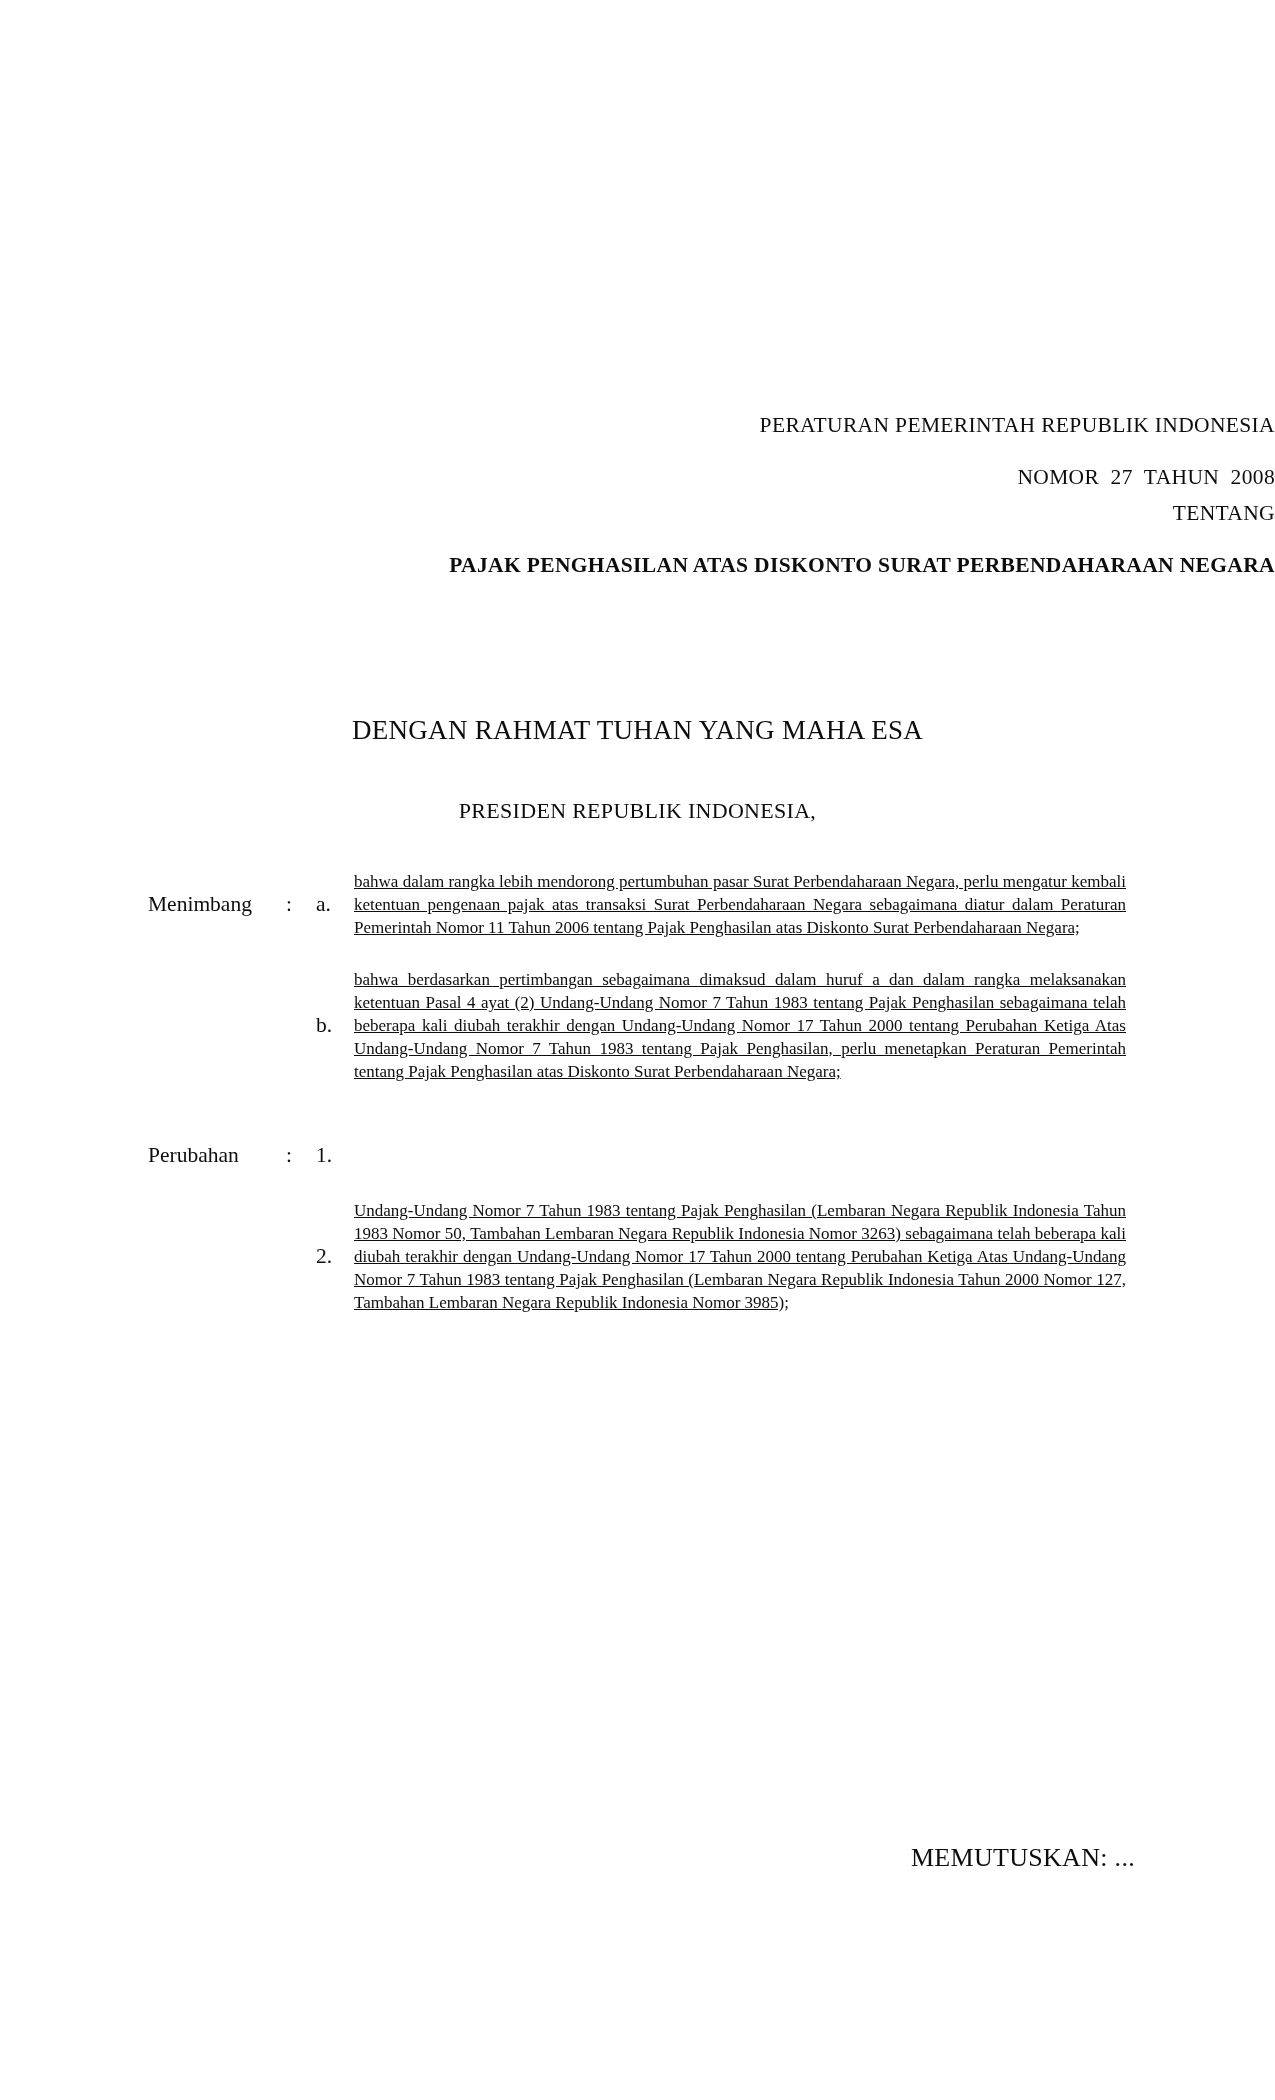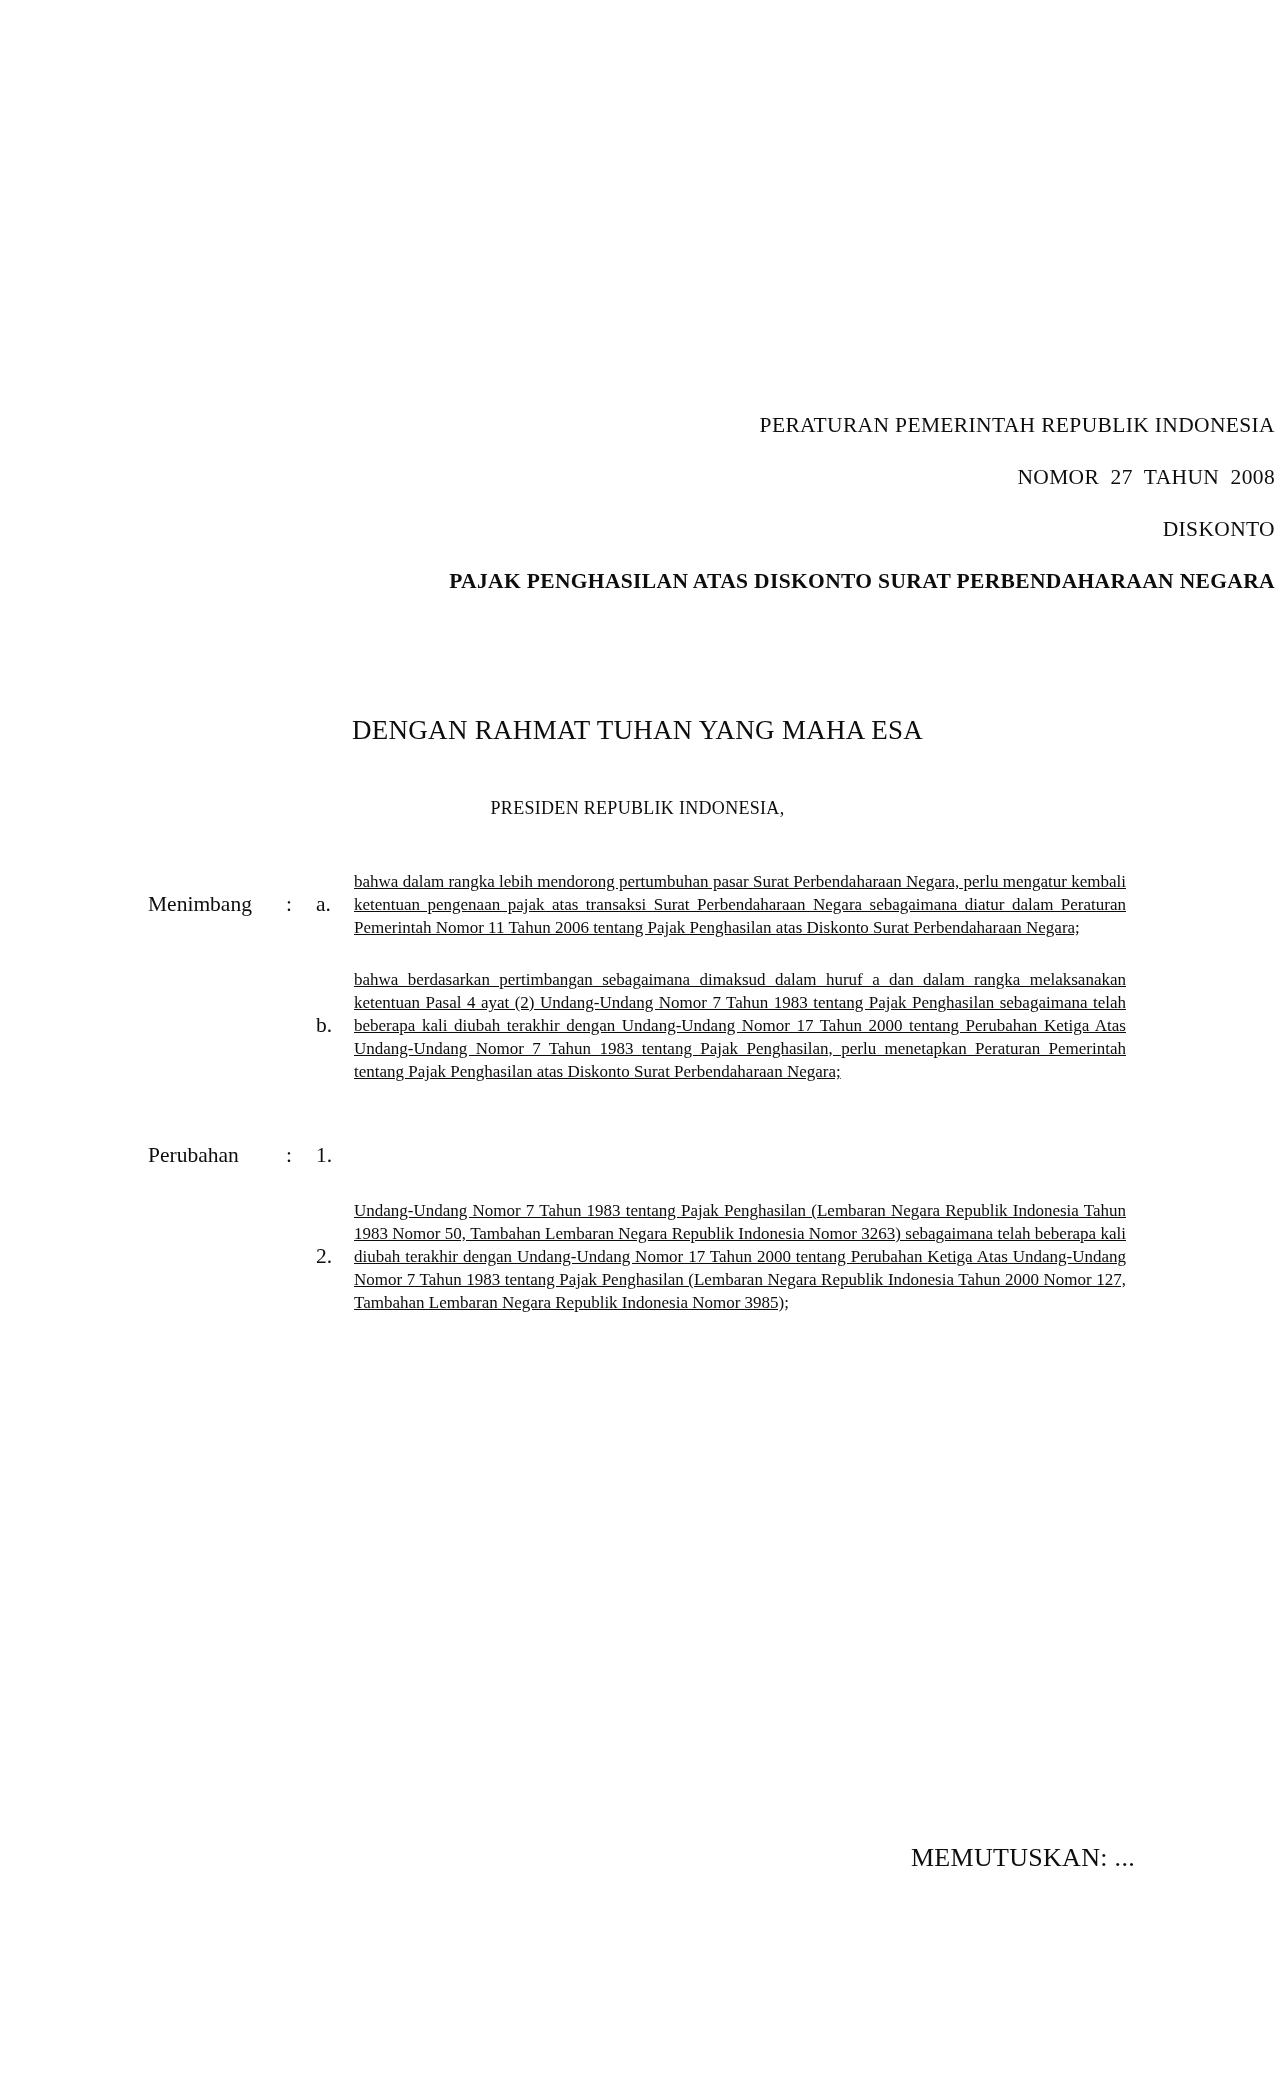--- a/index.html
+++ b/index.html
@@ -27,40 +27,40 @@
     text-align: right;
   }
   .heading-line {
     font-size: 21.5px;
     letter-spacing: 0.35px;
     line-height: 1.0;
     margin: 0;
     white-space: pre;
   }
   .h-title      { margin-bottom: 30px; }
-  .h-nomor      { margin-bottom: 31px; }
+  .h-nomor      { margin-bottom: 15px; }
   .h-tentang    { margin-bottom: 30px; }
   .h-subject    { margin-bottom: 0; font-weight: bold; }
 
   .invocation {
     position: absolute;
     left: 0;
     top: 715px;
     width: 1275px;
     text-align: center;
     font-size: 27px;
     letter-spacing: 0.3px;
   }
   .president {
     position: absolute;
     left: 0;
     top: 798px;
     width: 1275px;
     text-align: center;
-    font-size: 18px;
+    font-size: 22px;
     letter-spacing: 0.3px;
   }
 
   
   .clauses {
     position: absolute;
     left: 148px;
     top: 870px;
     width: 980px;
   }
@@ -113,21 +113,21 @@
   }
 </style>
 </head>
 <body>
 
 <div class="page">
 
   <div class="heading-block">
     <p class="heading-line h-title">PERATURAN PEMERINTAH REPUBLIK INDONESIA</p>
     <p class="heading-line h-nomor">NOMOR  27  TAHUN  2008</p>
-    <p class="heading-line h-tentang">DISKONTO</p>
+    <p class="heading-line h-tentang">TENTANG</p>
     <p class="heading-line h-subject">PAJAK PENGHASILAN ATAS DISKONTO SURAT PERBENDAHARAAN NEGARA</p>
   </div>
 
   <div class="invocation">DENGAN RAHMAT TUHAN YANG MAHA ESA</div>
 
   <div class="president">PRESIDEN REPUBLIK INDONESIA,</div>
 
   <div class="clauses">
 
     <div class="section">

